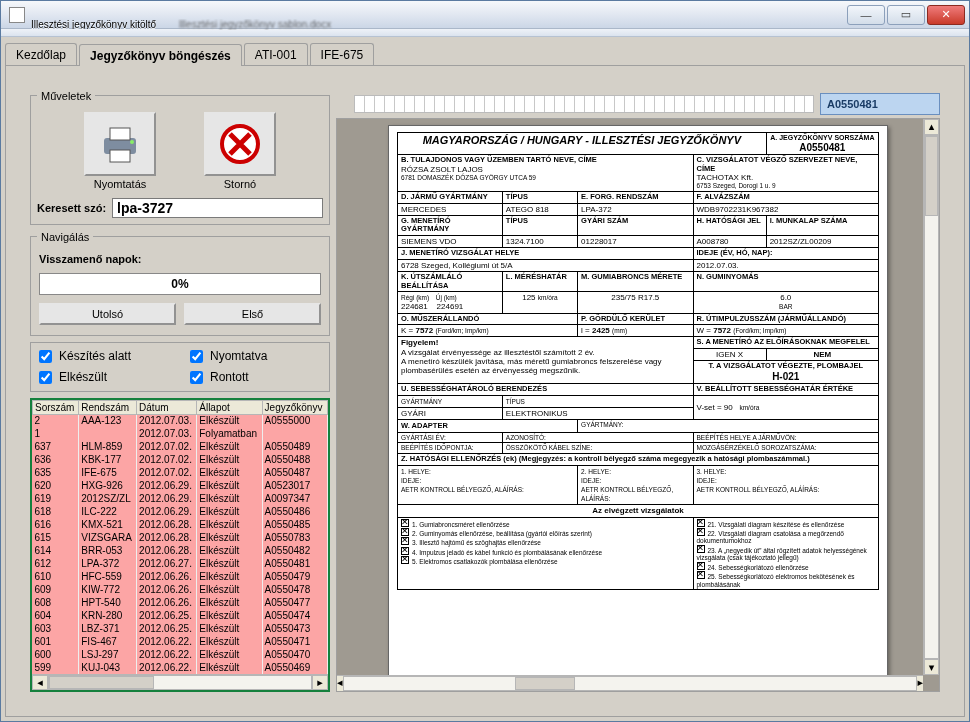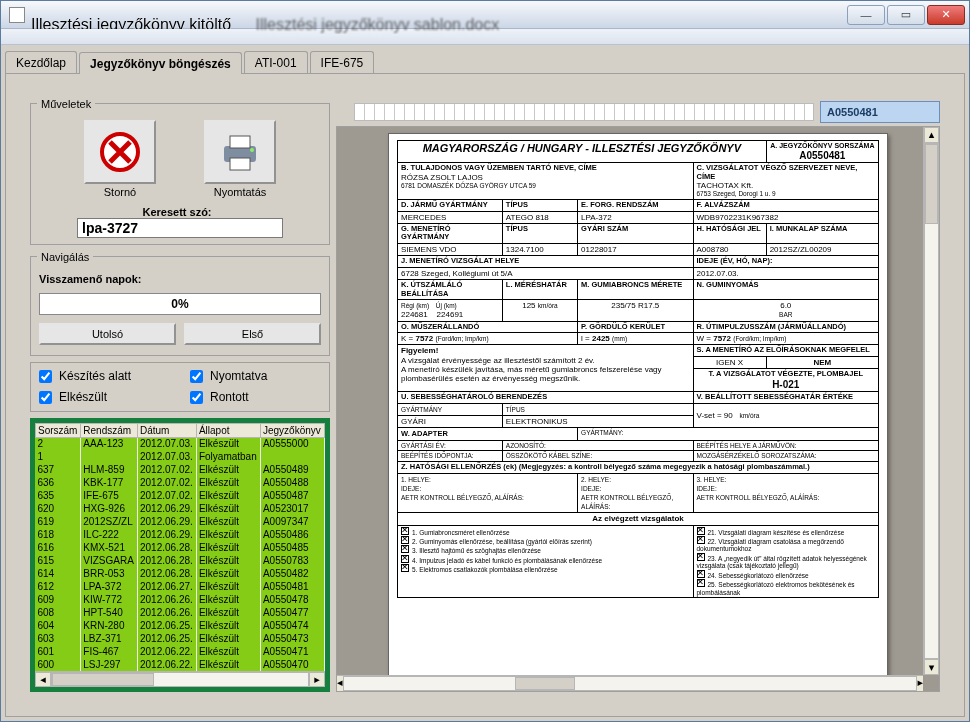--- a/index.html
+++ b/index.html
@@ -22,21 +22,21 @@
     background: linear-gradient(#f6f8fb, #dde4ef 60%, #cbd6e6);
     display: flex; align-items: center;
     padding: 0 4px 0 8px;
     border-bottom: 1px solid #aab7c9;
   }
   .titlebar .icon-slot {
     width: 16px; height: 16px; margin-right: 6px;
     background: #fff; border: 1px solid #888; font-size:9px;
     display:flex; align-items:center; justify-content:center;
   }
-  .title-text { flex:1; font-size:16px; color:#000; text-shadow:0 1px #fff; white-space:nowrap; overflow:hidden;margin-top:20px; }
+  .title-text { flex:1; font-size:10px; color:#000; text-shadow:0 1px #fff; white-space:nowrap; overflow:hidden;margin-top:20px; }
   .title-blur { filter: blur(1px); opacity:.6; margin-left: 20px;}
   .win-btns { display:flex; gap:2px; }
   .win-btn {
     width:38px; height:20px; border:1px solid #8ca0bb;
     background: linear-gradient(#f2f6fb,#d3dde9);
     border-radius:3px; display:flex;align-items:center;justify-content:center;
     font-size:11px; color:#444;
   }
   .win-btn.close { background: linear-gradient(#f07c7c,#c93a2a); color:#fff; border-color:#8b2a20;}
   .toolbar-strip {
@@ -68,21 +68,21 @@
   }
   fieldset.gb > legend { font-size:11px; padding:0 4px; }
   .ops { display:flex; gap:30px; justify-content:center; padding:4px 0 2px; }
   .op { display:flex; flex-direction:column; align-items:center; width:90px; }
   .bigbtn {
     width:72px; height:64px; border:2px outset #e6e6e6;
     background:#e6e6e6; display:flex;align-items:center;justify-content:center;
     margin-bottom:2px;
   }
   .bigbtn svg { width:48px; height:48px; }
-  .search-row { display:flex; align-items:center; margin-top:6px;flex-direction:column; }
+  .search-row { display:flex; align-items:center; margin-top:6px; }
   .search-row label { font-weight:bold; margin-right:6px; }
   .search-row input {
     flex:1; font-size:14px; font-weight:bold; padding:1px 4px;
     border:1px solid #7a7a7a; background:#fff;
   }
   .nav-body { display:flex; flex-direction:column; gap:8px; padding:4px 2px; }
   .progress {
     height:22px; border:1px solid #888; background:#fff;
     display:flex; align-items:center; justify-content:center;
     font-weight:bold; font-size:12px;
@@ -90,21 +90,21 @@
   .navbtns { display:flex; gap:8px; }
   .navbtns button {
     flex:1; height:22px; border:2px outset #e6e6e6; background:#e6e6e6;
     font-size:11px;
   }
   .filters { display:grid; grid-template-columns:1fr 1fr; gap:2px 12px; padding:4px; border:1px solid #9f9f9f;}
   .filters label { display:flex; align-items:center; gap:4px; font-size:12px;}
   .filters input { width:13px;height:13px;}
   
   .grid-wrap {
-    flex:1; border:5px solid #15803d; background:#84cc16; overflow:hidden;
+    flex:1; border:2px solid #15803d; background:#fca5a5; overflow:hidden;
     display:flex; flex-direction:column;
   }
   .grid {
     width:100%; border-collapse:collapse; font-size:10px;
   }
   .grid th {
     background:#ece9d8; border:1px solid #b6b6b6; padding:1px 2px;
     font-weight:normal; text-align:left; white-space:nowrap;
   }
   .grid td { padding:0 2px; white-space:nowrap; border-right:1px solid #eee;}
@@ -180,36 +180,36 @@
 
     <div class="tabcontent">
 
       <div class="left">
         <fieldset class="gb">
           <legend>Műveletek</legend>
           <div class="ops">
             <div class="op">
               <button class="bigbtn">
                 <svg viewBox="0 0 48 48">
-                  <circle cx="24" cy="24" r="18" fill="#fff" stroke="#c00" stroke-width="4"></circle>
-                  <path d="M14 14 L34 34 M34 14 L14 34" stroke="#c00" stroke-width="5"></path>
-                </svg>
-              </button>
-              <span>Stornó</span>
-            </div>
-            <div class="op">
-              <button class="bigbtn">
-                <svg viewBox="0 0 48 48">
                   <rect x="8" y="18" width="32" height="16" rx="3" fill="#7e8da0"></rect>
                   <rect x="14" y="8" width="20" height="12" fill="#fff" stroke="#555"></rect>
                   <rect x="14" y="30" width="20" height="12" fill="#fff" stroke="#555"></rect>
                   <circle cx="36" cy="22" r="2" fill="#8e6"></circle>
                 </svg>
               </button>
               <span>Nyomtatás</span>
+            </div>
+            <div class="op">
+              <button class="bigbtn">
+                <svg viewBox="0 0 48 48">
+                  <circle cx="24" cy="24" r="18" fill="#fff" stroke="#c00" stroke-width="4"></circle>
+                  <path d="M14 14 L34 34 M34 14 L14 34" stroke="#c00" stroke-width="5"></path>
+                </svg>
+              </button>
+              <span>Stornó</span>
             </div>
           </div>
           <div class="search-row">
             <label>Keresett szó:</label>
             <input type="text" value="lpa-3727" style="">
           </div>
         </fieldset>
 
         <fieldset class="gb">
           <legend>Navigálás</legend>
@@ -334,20 +334,27 @@
                   <td>A0550482</td>
                 </tr>
                 <tr>
                   <td>612</td>
                   <td>LPA-372</td>
                   <td>2012.06.27.</td>
                   <td>Elkészült</td>
                   <td>A0550481</td>
                 </tr>
                 <tr>
+                  <td>610</td>
+                  <td>HFC-559</td>
+                  <td>2012.06.26.</td>
+                  <td>Elkészült</td>
+                  <td>A0550479</td>
+                </tr>
+                <tr>
                   <td>609</td>
                   <td>KIW-772</td>
                   <td>2012.06.26.</td>
                   <td>Elkészült</td>
                   <td>A0550478</td>
                 </tr>
                 <tr>
                   <td>608</td>
                   <td>HPT-540</td>
                   <td>2012.06.26.</td>
@@ -374,20 +381,27 @@
                   <td>2012.06.22.</td>
                   <td>Elkészült</td>
                   <td>A0550471</td>
                 </tr>
                 <tr>
                   <td>600</td>
                   <td>LSJ-297</td>
                   <td>2012.06.22.</td>
                   <td>Elkészült</td>
                   <td>A0550470</td>
+                </tr>
+                <tr>
+                  <td>599</td>
+                  <td>KUJ-043</td>
+                  <td>2012.06.22.</td>
+                  <td>Elkészült</td>
+                  <td>A0550469</td>
                 </tr>
               </tbody>
           </table>
           <div class="hscroll">
             <div class="arrow">◂</div>
             <div class="track">
                 <div class="thumb"></div>
               </div>
             <div class="arrow">▸</div>
           </div>

